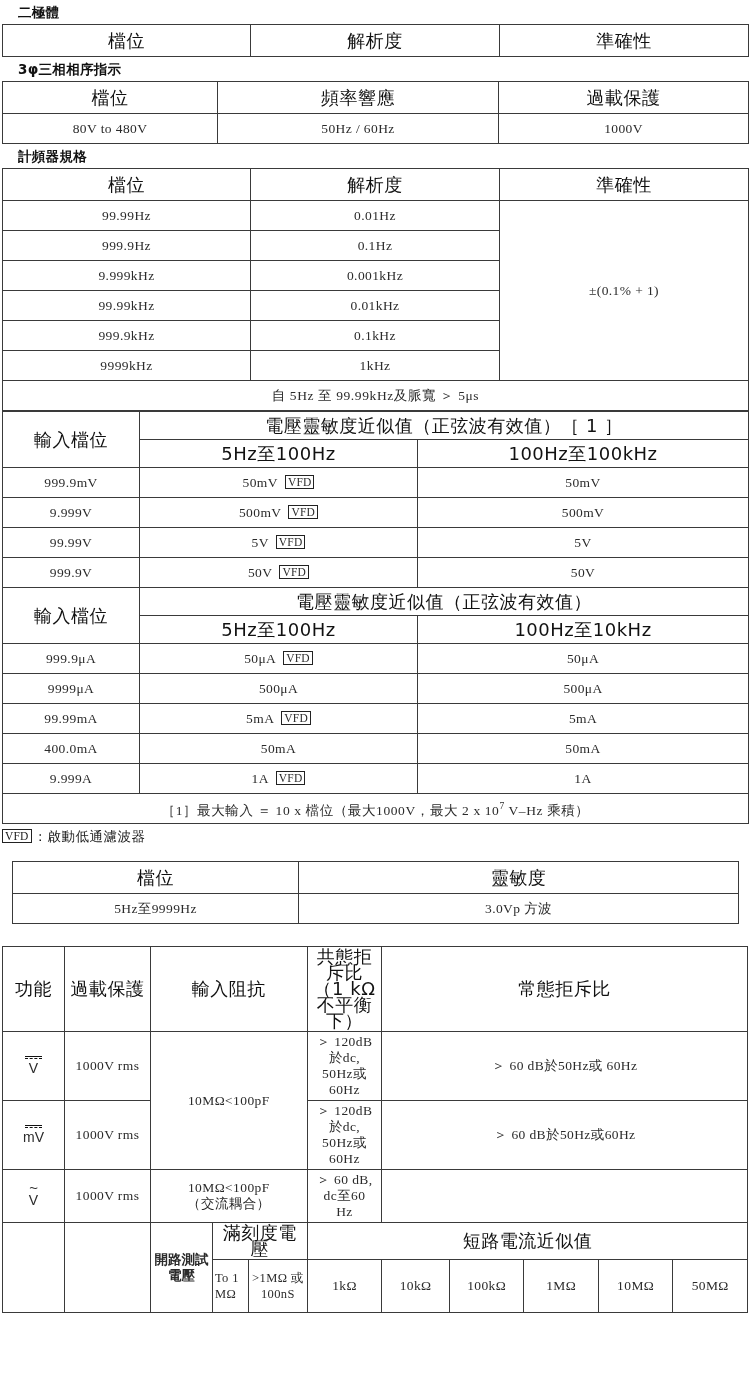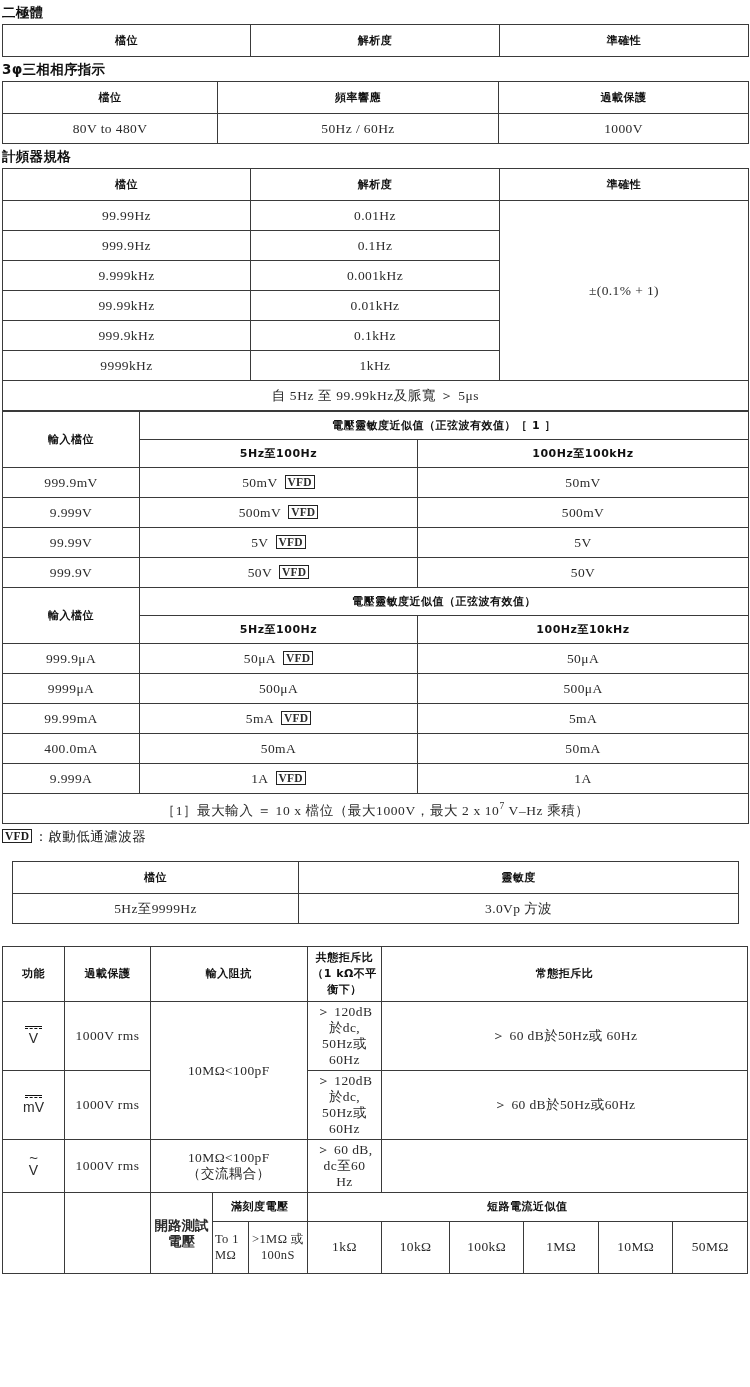--- a/index.html
+++ b/index.html
@@ -20,21 +20,21 @@
     width: 750px;
     height: 1387px;
     padding: 0;
     box-sizing: border-box;
   }
   .caption {
     font-family: "DejaVu Sans", "Liberation Sans", sans-serif;
     font-weight: bold;
     font-size: 13.5px;
     line-height: 19px;
-    margin: 3px 0 2px 2px;
+    margin: 3px 0 2px 18px;
     letter-spacing: 0.3px;
     color: #111;
   }
   table.spec {
     border-collapse: collapse;
     width: 746px;
     margin: 0 0 0 2px;
     table-layout: fixed;
   }
   table.spec td, table.spec th {
@@ -42,43 +42,43 @@
     text-align: center;
     vertical-align: middle;
     font-size: 13.5px;
     padding: 2px 2px;
     font-weight: normal;
     line-height: 16px;
     color: #2b2b2b;
   }
   table.spec th.hd {
     font-family: "DejaVu Sans", "Liberation Sans", sans-serif;
-    font-weight: bold;
-    font-size: 11px;
+    font-weight: normal;
+    font-size: 18px;
     color: #111;
     letter-spacing: 0.5px;
   }
   td.num, th.num {
     font-family: "Liberation Serif", "DejaVu Serif", serif;
     letter-spacing: 0.4px;
   }
   tr.tall td, tr.tall th { height: 27px; }
   tr.row td { height: 25px; }
   td.leftnote {
     text-align: left;
     padding-left: 6px;
     letter-spacing: 0.6px;
     font-size: 13.5px;
   }
   .vfd {
     display: inline-block;
     border: 1.3px solid #222;
     font-family: "Liberation Serif", "DejaVu Serif", serif;
     font-size: 11.5px;
-    font-weight: bold;
+    font-weight: normal;
     line-height: 12px;
     padding: 0 2px;
     margin-left: 7px;
     vertical-align: 1px;
     letter-spacing: 0.2px;
   }
   .note-line {
     font-size: 13.5px;
     margin: 3px 0 1px 2px;
     letter-spacing: 0.5px;

